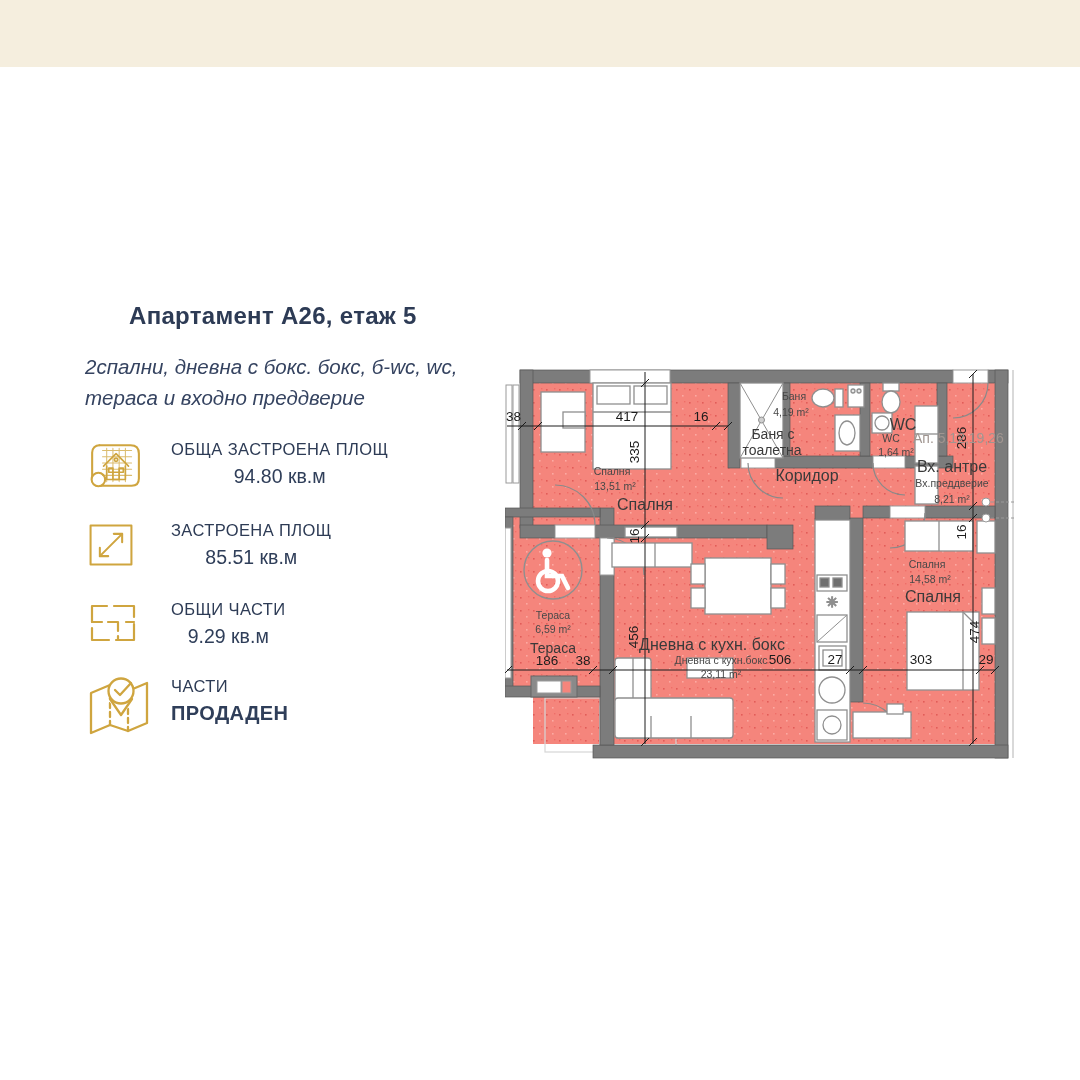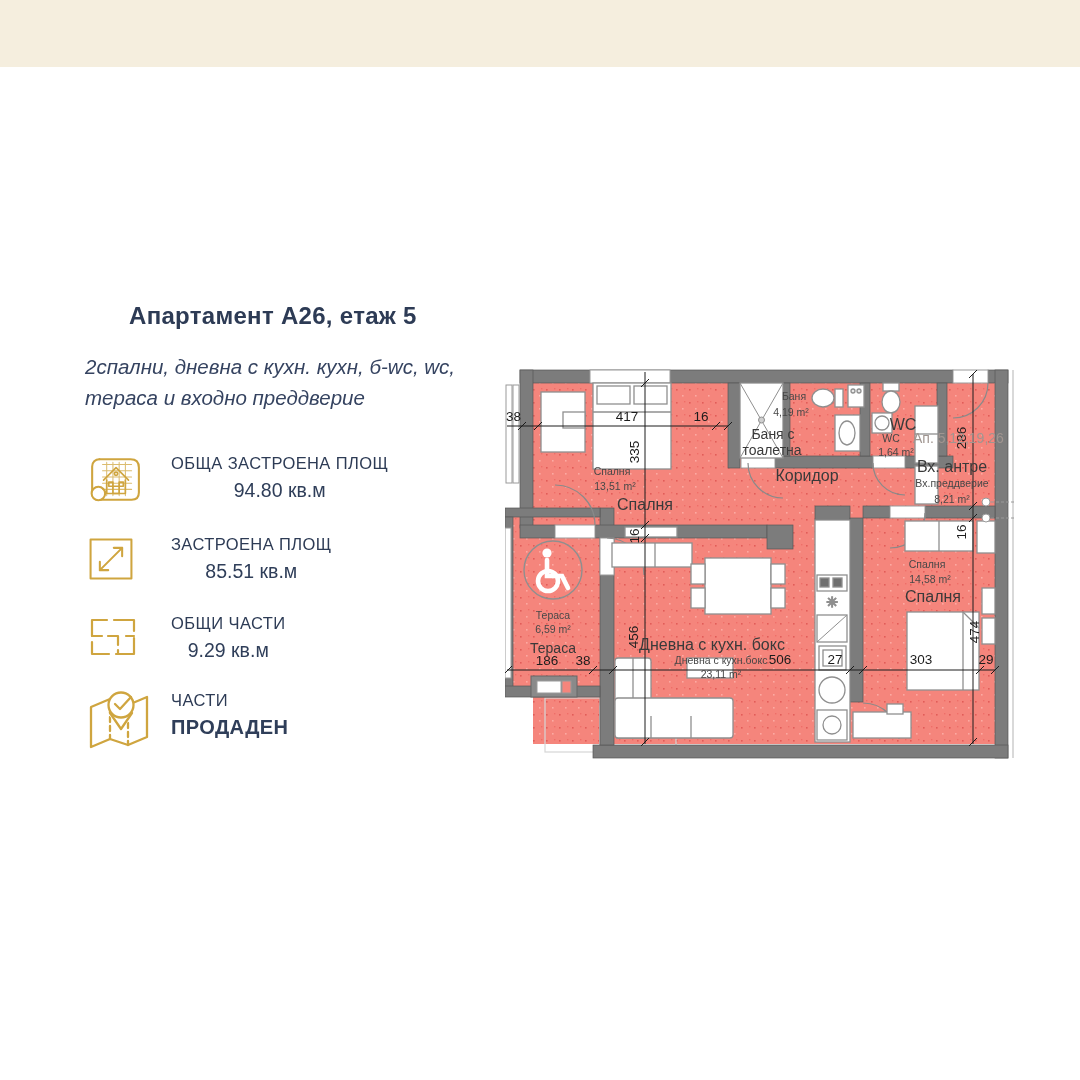--- a/index.html
+++ b/index.html
@@ -4,21 +4,21 @@
 <style>
   html,body{margin:0;padding:0;}
   body{
     width:1080px;height:1080px;position:relative;overflow:hidden;
     background:#ffffff;font-family:"Liberation Sans",sans-serif;
   }
   .header-bar{position:absolute;left:0;top:0;width:1080px;height:67px;background:#f5eede;}
   .info-panel{position:absolute;left:85px;top:302px;width:430px;}
   .title{font-size:24px;font-weight:bold;color:#2d3b55;letter-spacing:.3px;margin-left:44px;}
   .subtitle{margin-top:22px;font-style:italic;color:#354360;font-size:20.5px;line-height:1.5;}
-  .stats{margin-top:38px;}
+  .stats{margin-top:24px;}
   .stat-row{display:flex;align-items:flex-start;margin-bottom:27px;}
   .stat-icon{width:78px;flex:0 0 78px;display:flex;justify-content:flex-start;}
   .stat-text{padding-left:8px;padding-top:2px;}
   .stat-label{font-size:16.5px;color:#2d3b55;letter-spacing:.4px;}
   .stat-value{font-size:19.5px;color:#2f3e59;margin-top:6px;text-align:center;}
   .stat-value.bold{font-weight:bold;font-size:20px;letter-spacing:.4px;}
   .plan-wrap{position:absolute;left:505px;top:360px;width:512px;height:416px;}
   svg text{font-family:"Liberation Sans",sans-serif;}
   .room-big{font-size:16px;fill:#3a3a3a;}
   .room-med{font-size:14px;fill:#3a3a3a;}
@@ -26,21 +26,21 @@
   .dim{font-size:13.5px;fill:#1c1c1c;}
 </style>
 </head>
 <body>
 
 <div class="header-bar"></div>
 
 <div class="info-panel">
   <div class="title">Апартамент А26, етаж 5</div>
   <div class="subtitle">
-    <div>2спални, дневна с кухн. кухн, б-wc, wc,</div>
+    <div>2спални, дневна с бокс. бокс, б-wc, wc,</div>
     <div>тераса и входно преддверие</div>
   </div>
 
   <div class="stats">
 
     <div class="stat-row">
       <div class="stat-icon">
         <svg width="60" height="54" viewBox="0 0 56 52" fill="none" stroke="#cfa53f" stroke-width="2" stroke-linecap="round" stroke-linejoin="round">
           <path d="M13,7 H43 C49,7 51,11 51,15 V39 C51,44 48,46 44,46 H12"></path>
           <path d="M13,7 C9,7 6,10 6,14 V40 C6,44 9,46 12,46"></path>

